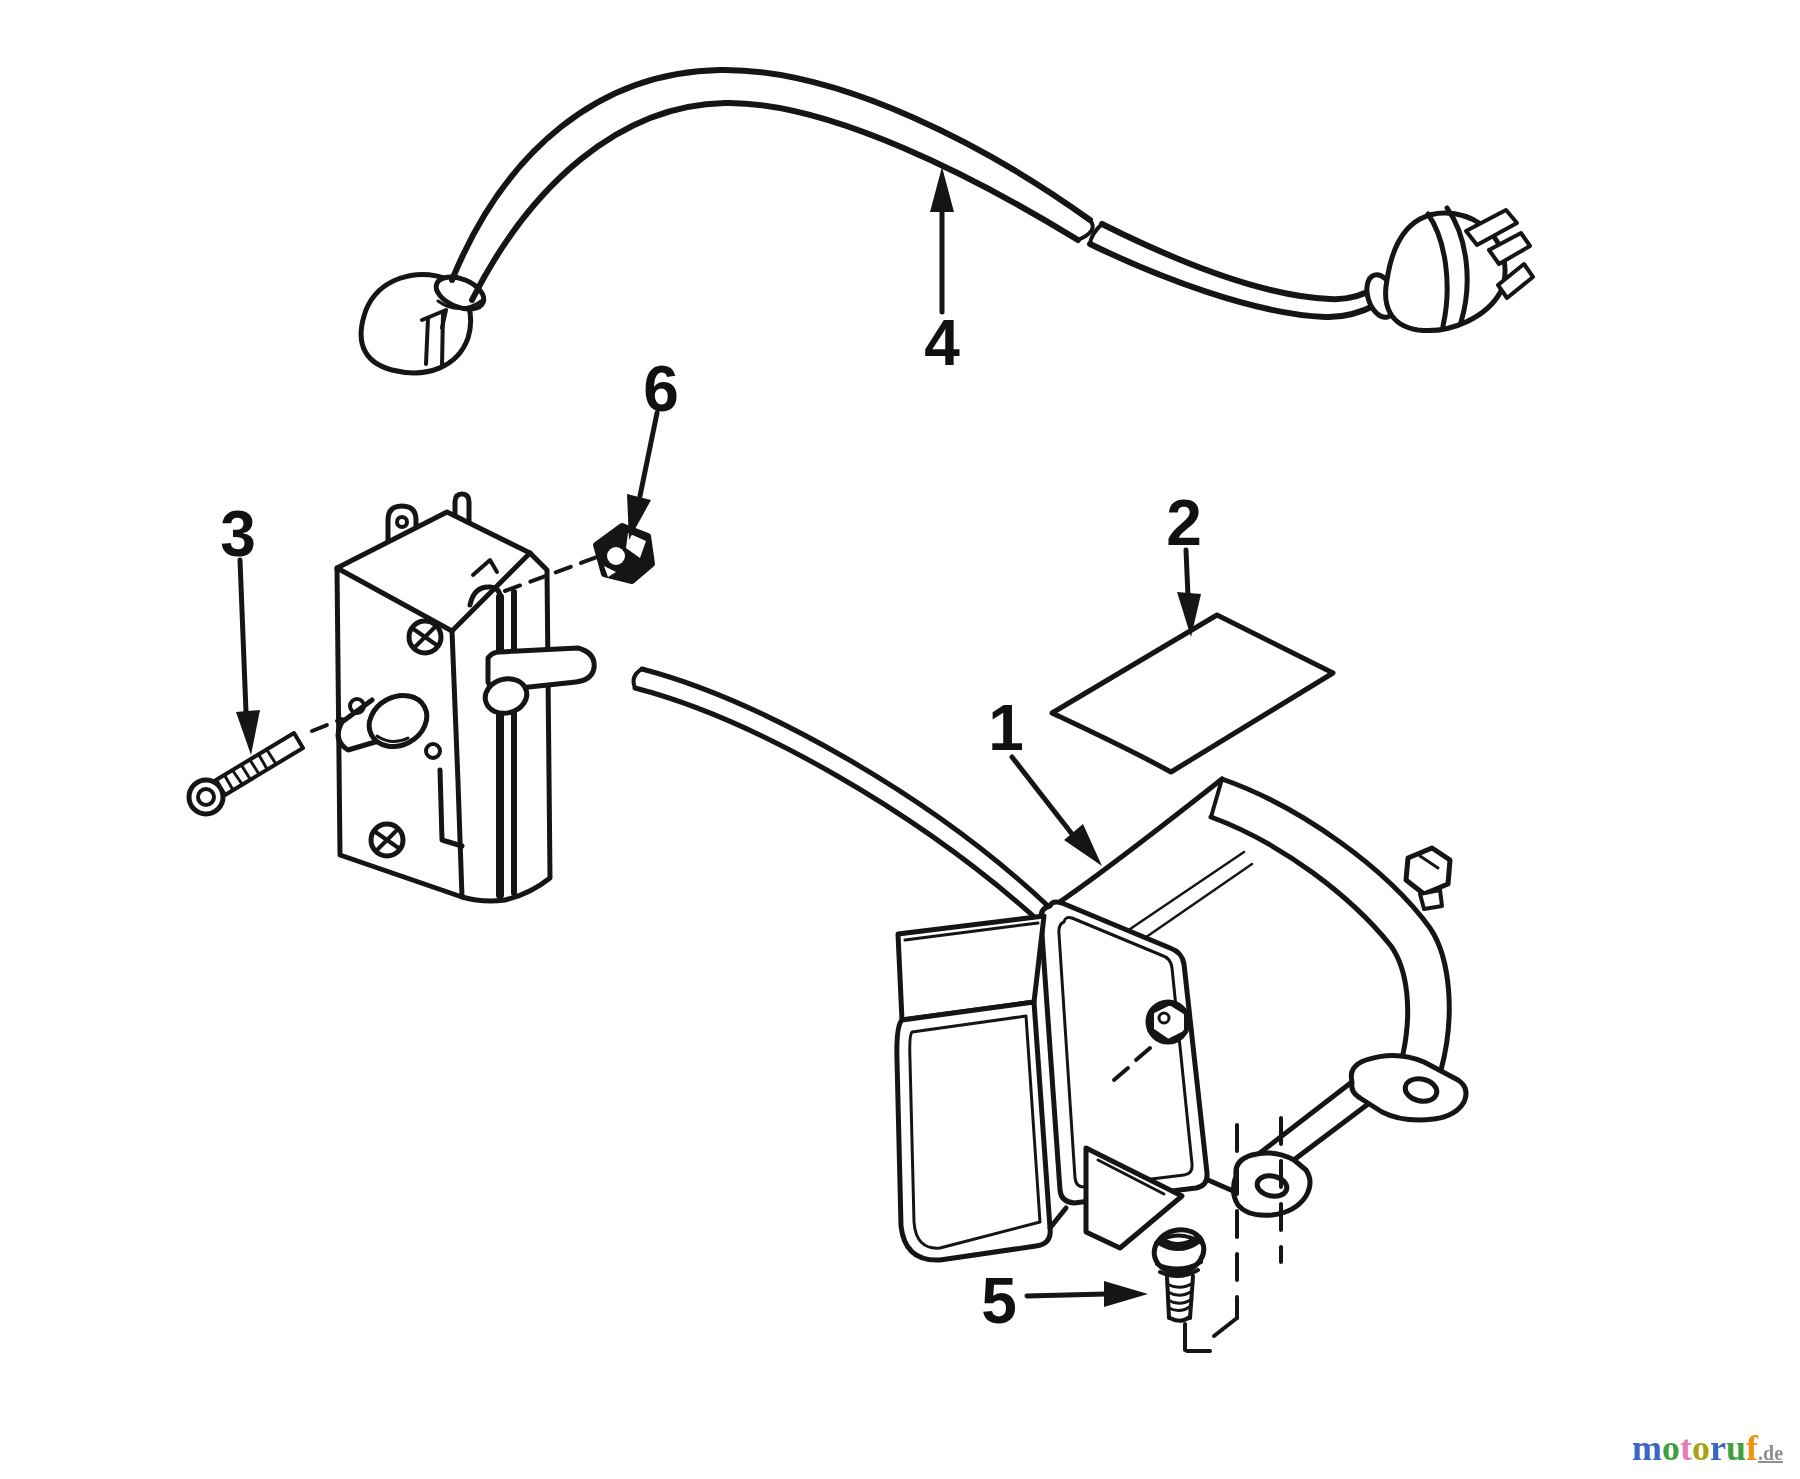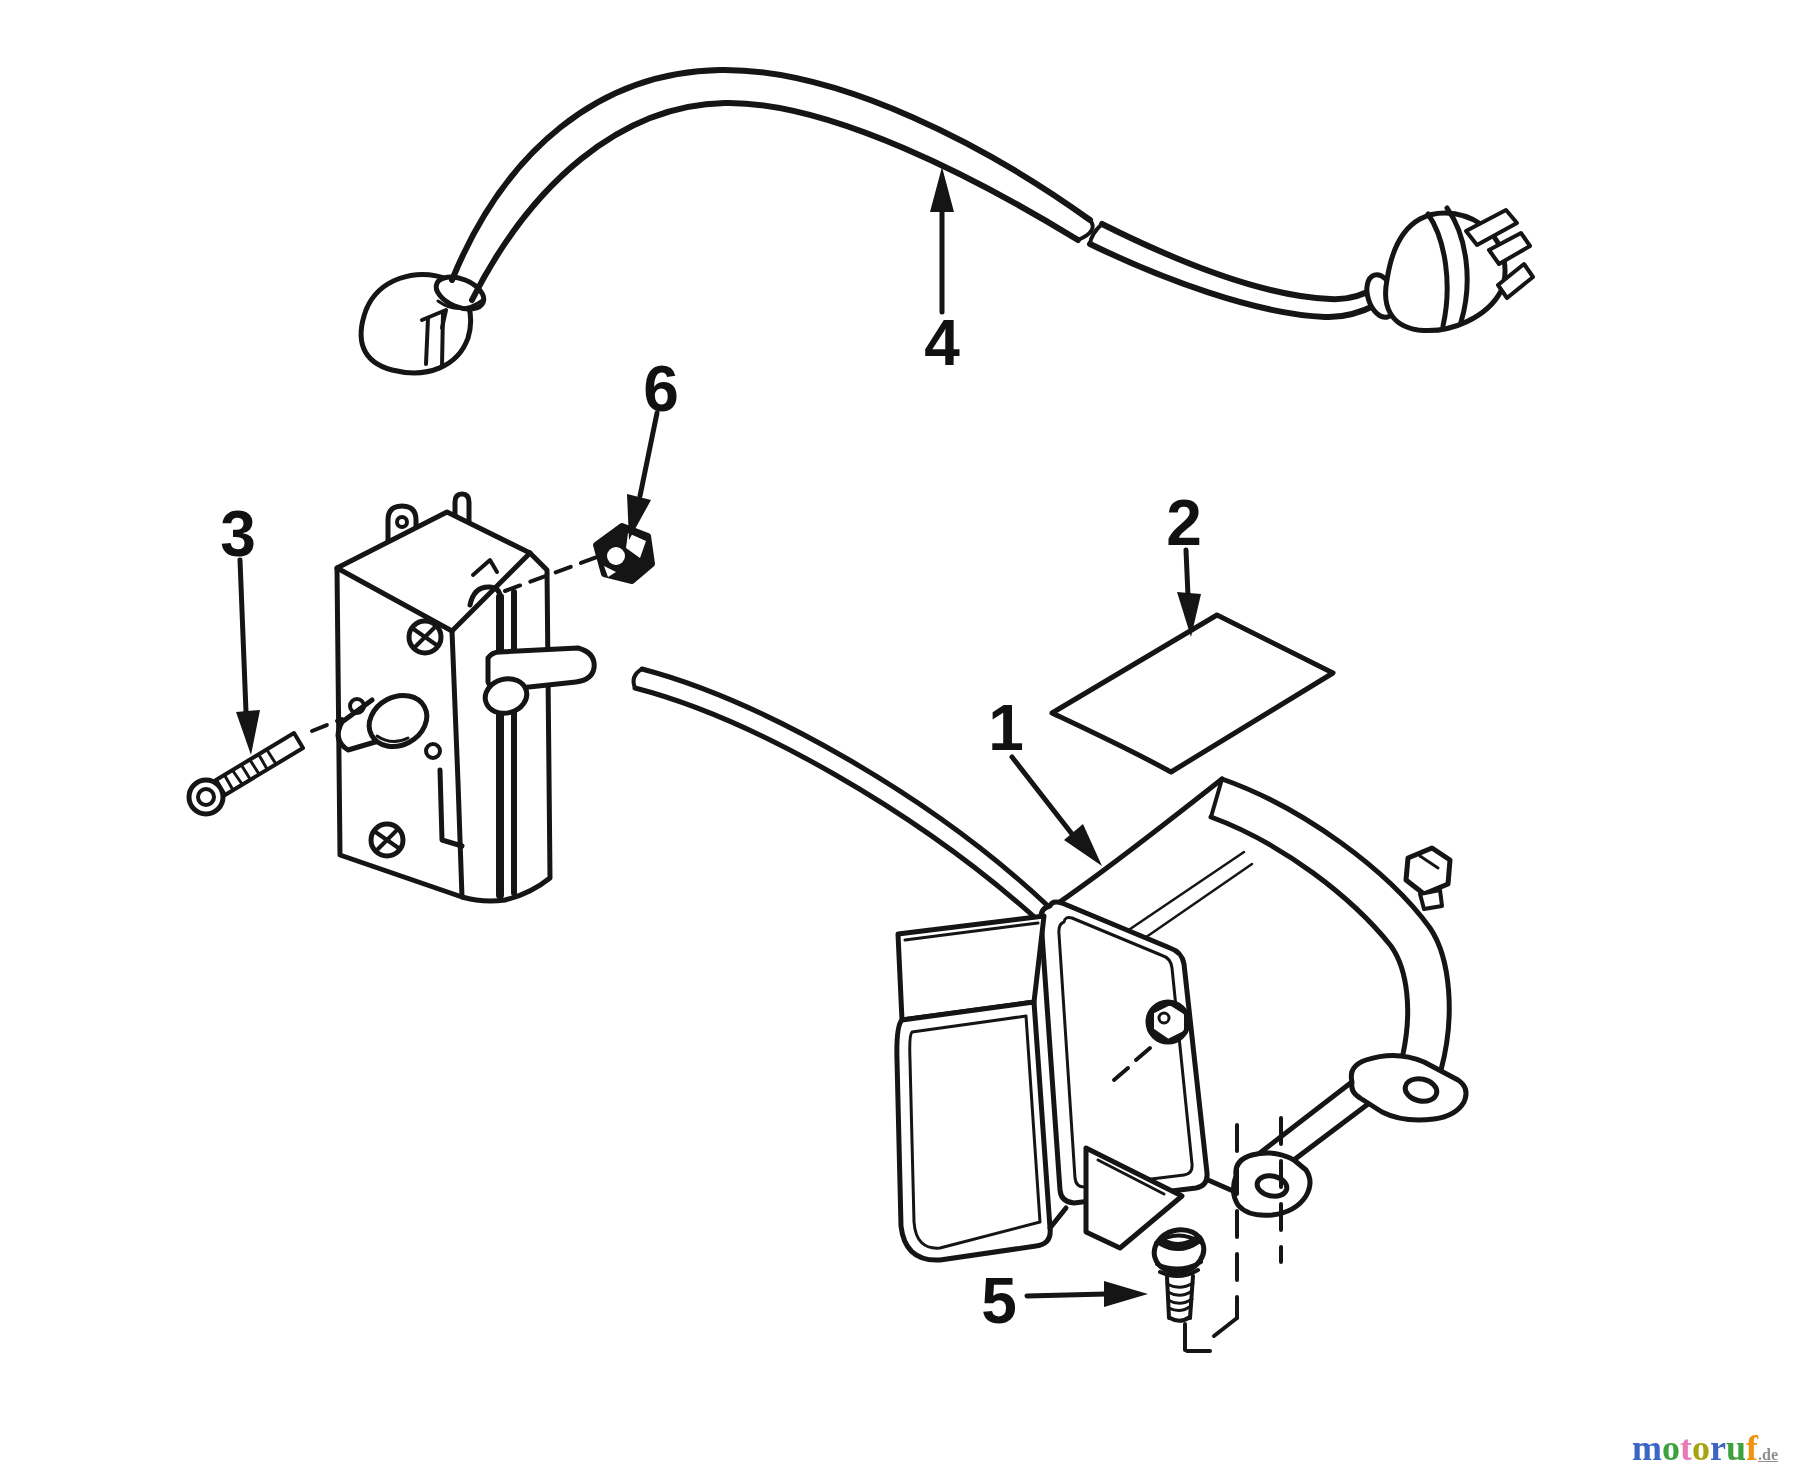--- a/index.html
+++ b/index.html
@@ -13,21 +13,21 @@
   .fw{fill:#ffffff;}
   .fb{fill:#151515;stroke:none;}
   .dash{stroke-dasharray:26 17;}
   .dash2{stroke-dasharray:16 11;}
   text.callout{font-family:"Liberation Sans",sans-serif;font-weight:700;font-size:64px;
                fill:#111111;text-anchor:middle;}
   
   .wm{position:absolute;left:1632px;top:1426px;width:168px;height:48px;
       font-family:"Liberation Serif",serif;font-weight:700;font-size:36px;
       white-space:nowrap;line-height:44px;}
-  .wm .de{font-size:16px;font-weight:700;text-decoration:underline;}
+  .wm .de{font-size:20px;font-weight:700;text-decoration:underline;}
 </style>
 </head>
 <body>
 
 <div class="stage">
 <svg width="1800" height="1479" viewBox="0 0 1800 1479">
 
   <g>
 
     <path class="ln s5 fw" d="M450,280 C415,266 378,280 366,310 C355,340 362,362 392,370 C428,379 458,366 468,338 C475,315 468,294 450,280 Z"></path>

